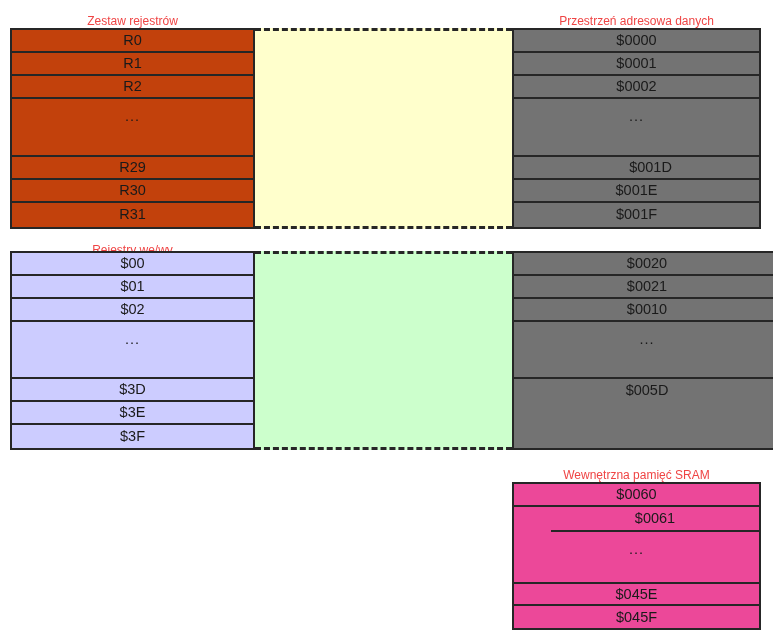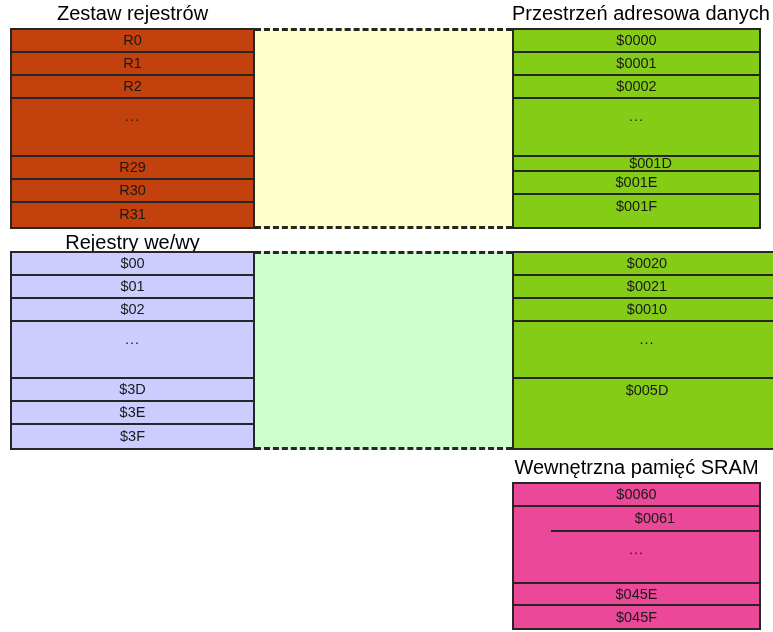--- a/index.html
+++ b/index.html
@@ -20,25 +20,26 @@
     position: absolute;
     left: 0;
     top: 0;
     width: 773px;
     height: 632px;
   }
 
   
   .caption {
     position: absolute;
-    font-size: 20px;
+    font-size: 12px;
     line-height: 18px;
-    color: #000000;
+    color: #ef4444;
     white-space: nowrap;
     text-align: center;
+    margin-top: 8px;
   }
 
   
   .memblock {
     position: absolute;
     box-sizing: border-box;
     border: 2.5px solid #262626;
     display: flex;
     flex-direction: column;
   }
@@ -59,21 +60,21 @@
   }
   .cell.ellipsis {
     font-size: 14.5px;
     letter-spacing: 1px;
     align-items: flex-start;
     padding-top: 10px;
   }
 
   
   .fill-amber  { background: #c2410c; }
-  .fill-cyan   { background: #84cc16; }
+  .fill-cyan   { background: #737373; }
   .fill-purple { background: #ccccff; }
   .fill-sram   { background: #ec4899; }
 
   
   .band {
     position: absolute;
     box-sizing: border-box;
     border-top: 3px dashed #262626;
     border-bottom: 3px dashed #262626;
     border-left: none;
@@ -105,21 +106,21 @@
     <div class="cell" style="height:23px;">R29</div>
     <div class="cell" style="height:23px;">R30</div>
     <div class="cell" style="height:23px;">R31</div>
   </div>
 
   <div class="memblock fill-cyan" style="left:512px; top:28px; width:249px; height:201px;">
     <div class="cell" style="height:23px;">$0000</div>
     <div class="cell" style="height:23px;">$0001</div>
     <div class="cell" style="height:23px;">$0002</div>
     <div class="cell ellipsis" style="height:58px;">...</div>
-    <div class="cell" style="height:15px;padding-left:28px;">$001D</div>
+    <div class="cell" style="height:23px;padding-left:28px;">$001D</div>
     <div class="cell" style="height:23px;">$001E</div>
     <div class="cell" style="height:23px;">$001F</div>
   </div>
 
   <div class="band band-green" style="left:255px; top:251px; width:257px; height:199px;"></div>
 
   <div class="memblock fill-purple" style="left:10px; top:251px; width:245px; height:199px;">
     <div class="cell" style="height:23px;">$00</div>
     <div class="cell" style="height:23px;">$01</div>
     <div class="cell" style="height:23px;">$02</div>

